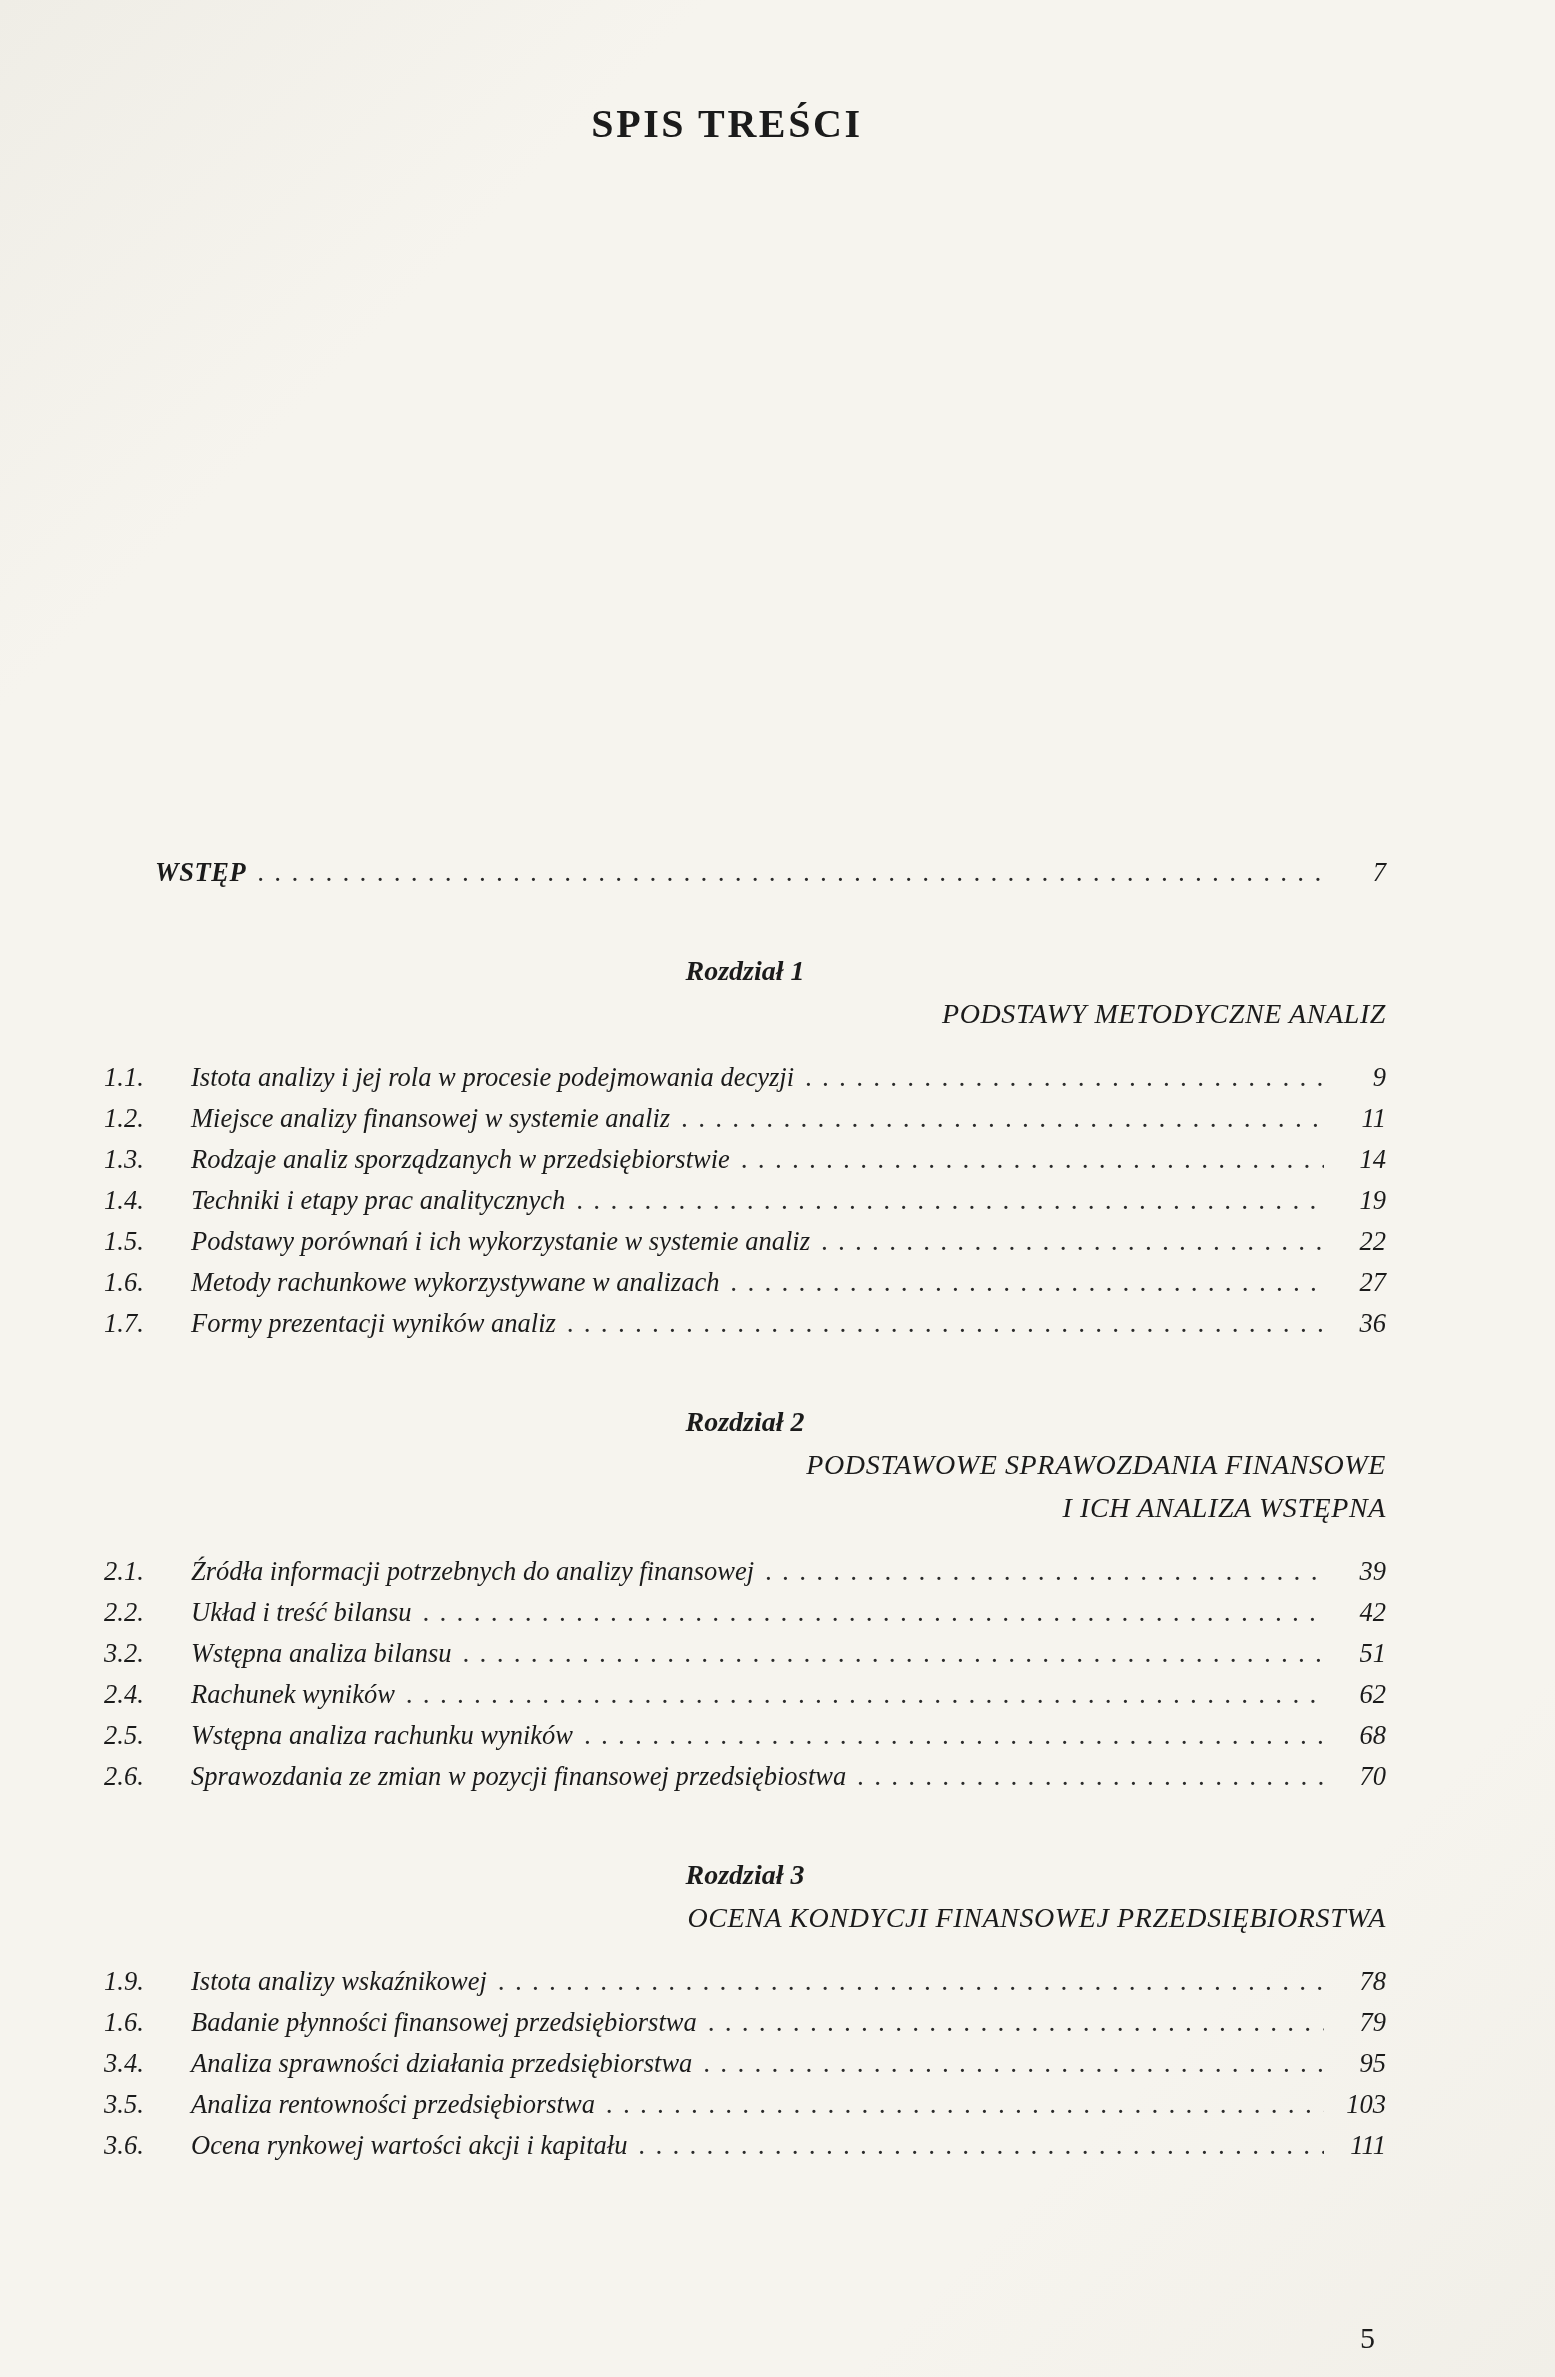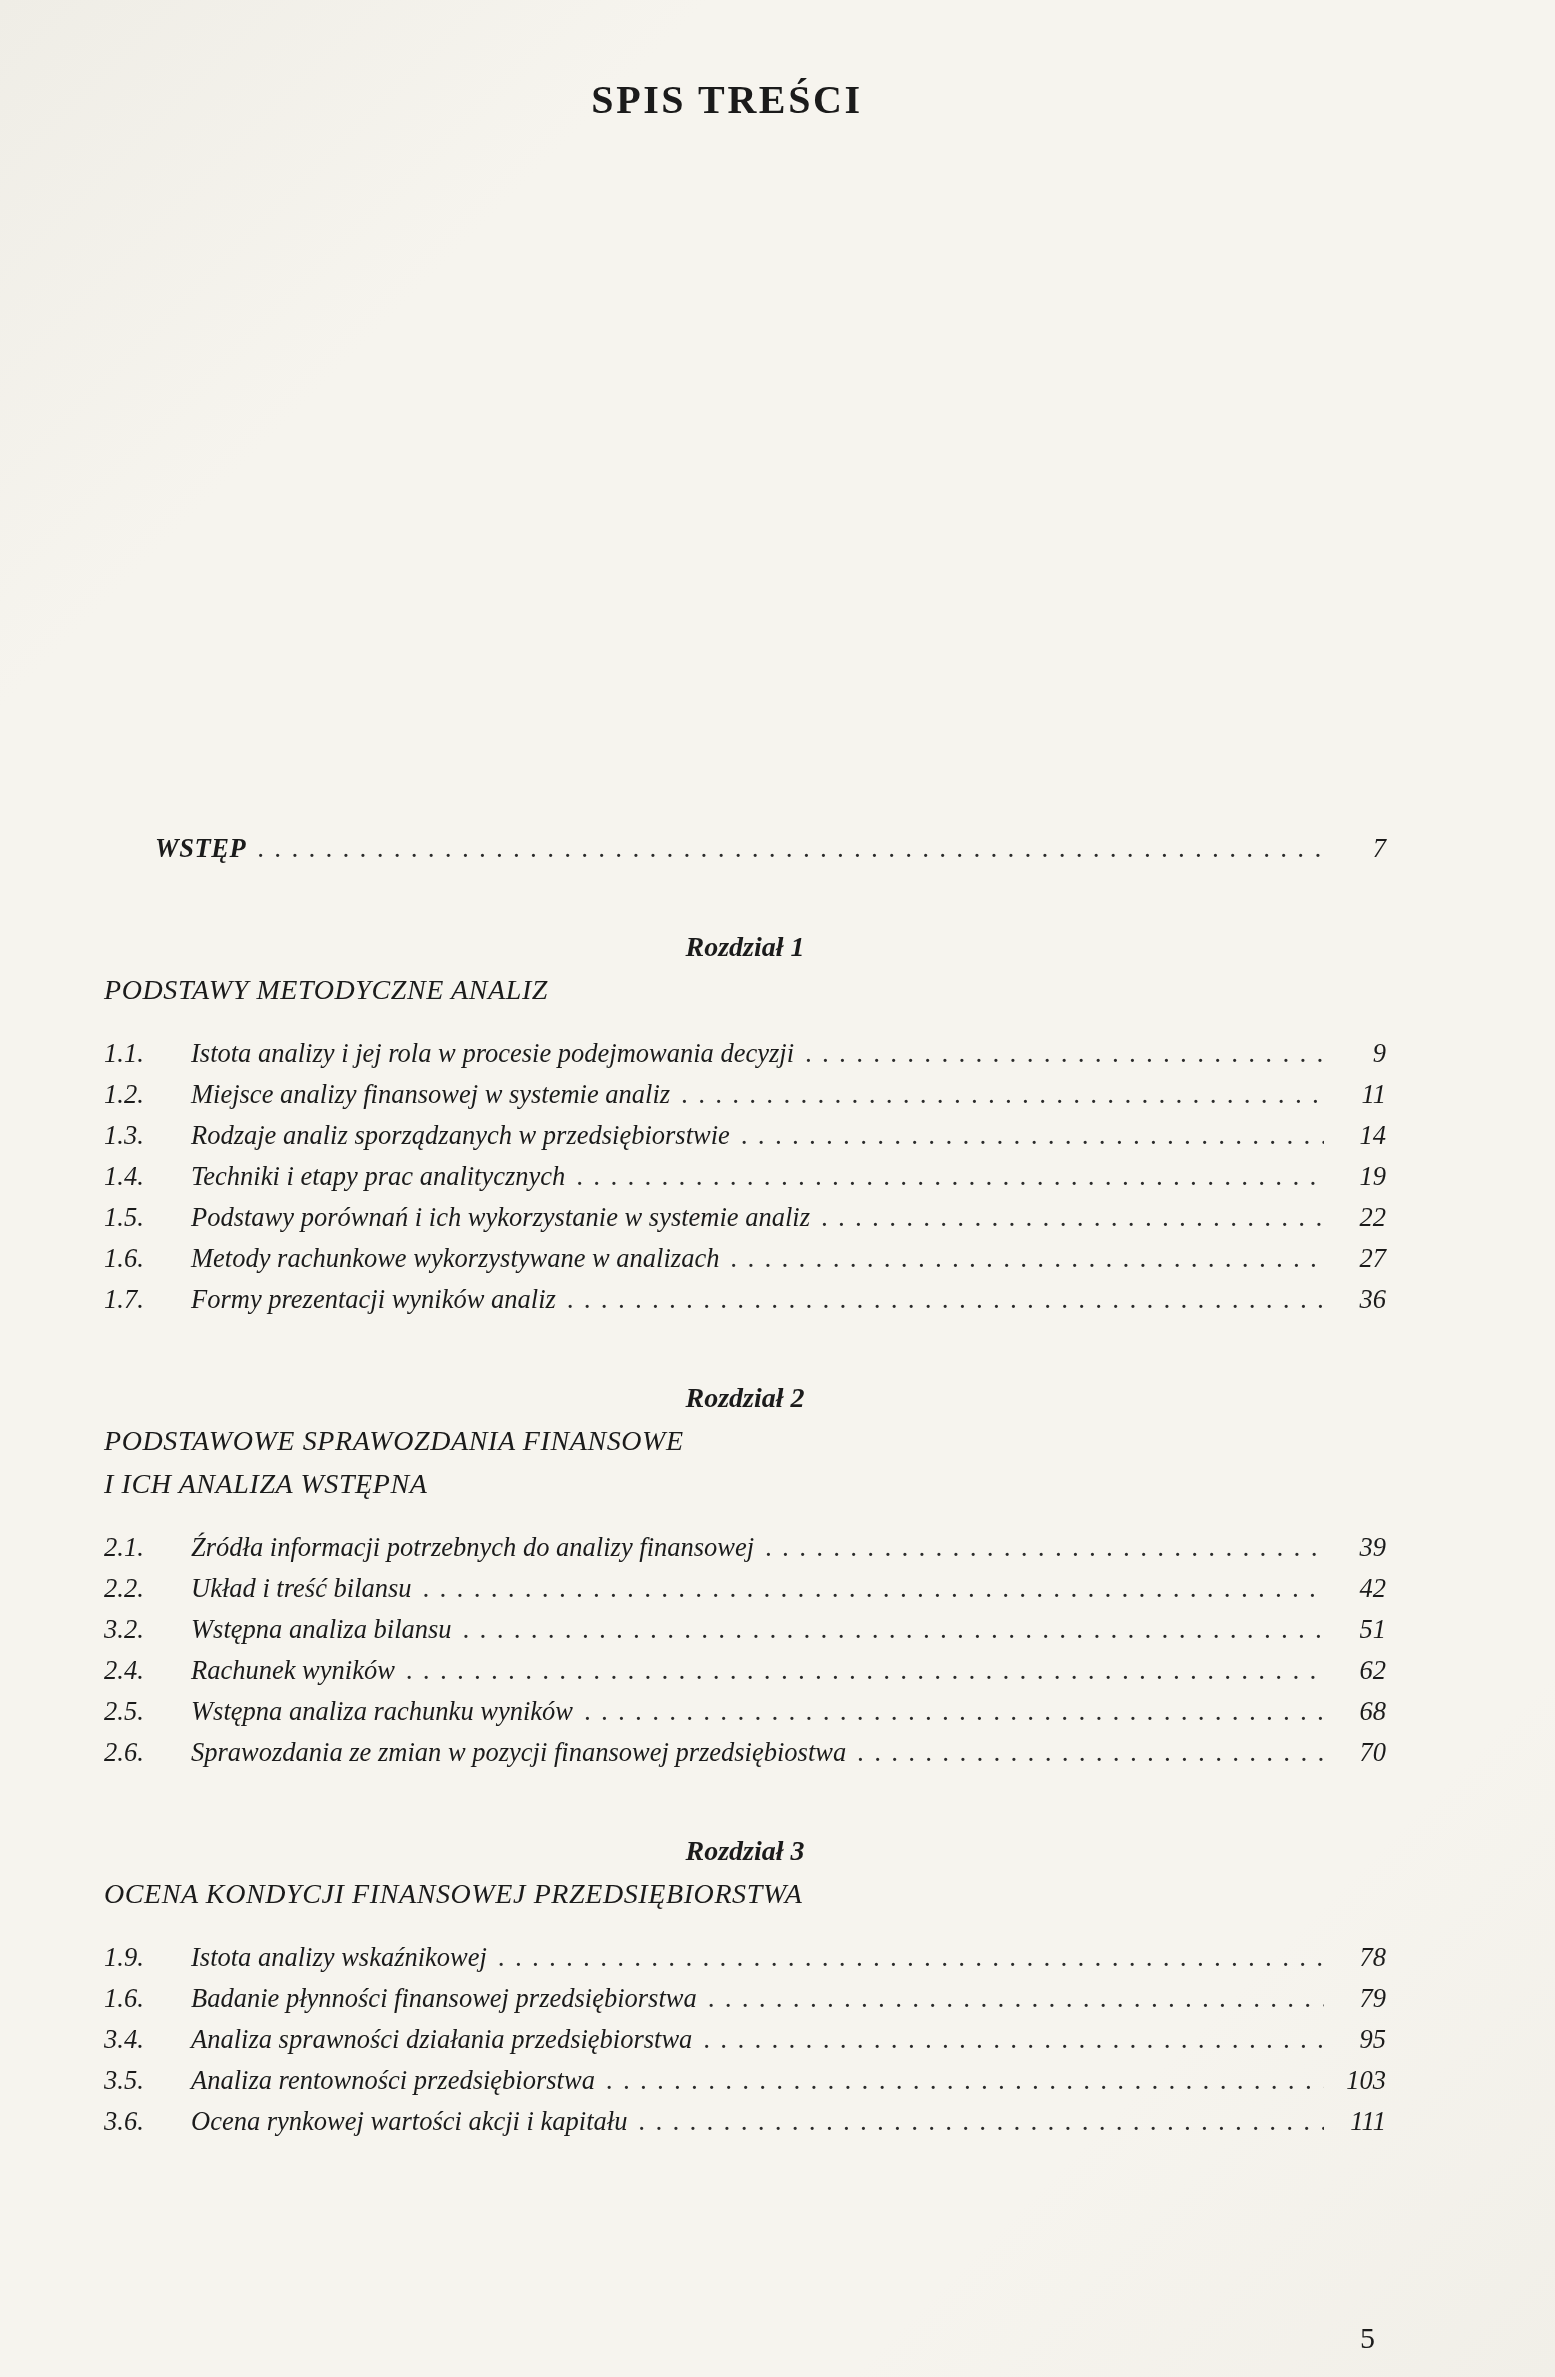--- a/index.html
+++ b/index.html
@@ -9,21 +9,21 @@
   body {
     width: 1556px;
     height: 2377px;
     position: relative;
     background: linear-gradient(135deg, #efede6 0%, #f6f4ee 18%, #f6f4ee 82%, #f1efe8 100%);
     font-family: "Liberation Serif", "DejaVu Serif", serif;
     color: #1b1b1b;
     overflow: hidden;
   }
   .doc-title {
-    padding-top: 74px;
+    padding-top: 98px;
     margin: 0 170px 0 68px;
     text-align: center;
     font-size: 40px;
     font-weight: 700;
     letter-spacing: 2.6px;
     line-height: 52px;
   }
   .toc {
     margin: 0 170px 0 68px;
     font-style: italic;
@@ -67,21 +67,21 @@
     margin-top: 56px;
     margin-left: 36px;
   }
   .chapter-heading {
     text-align: center;
     font-weight: 700;
     font-size: 28px;
     line-height: 43px;
   }
   .chapter-title {
-    text-align: left;
+    text-align: right;
     font-size: 28px;
     line-height: 43px;
     letter-spacing: 0.6px;
   }
   .entries {
     margin-top: 22px;
   }
   .page-num {
     position: absolute;
     right: 181px;

